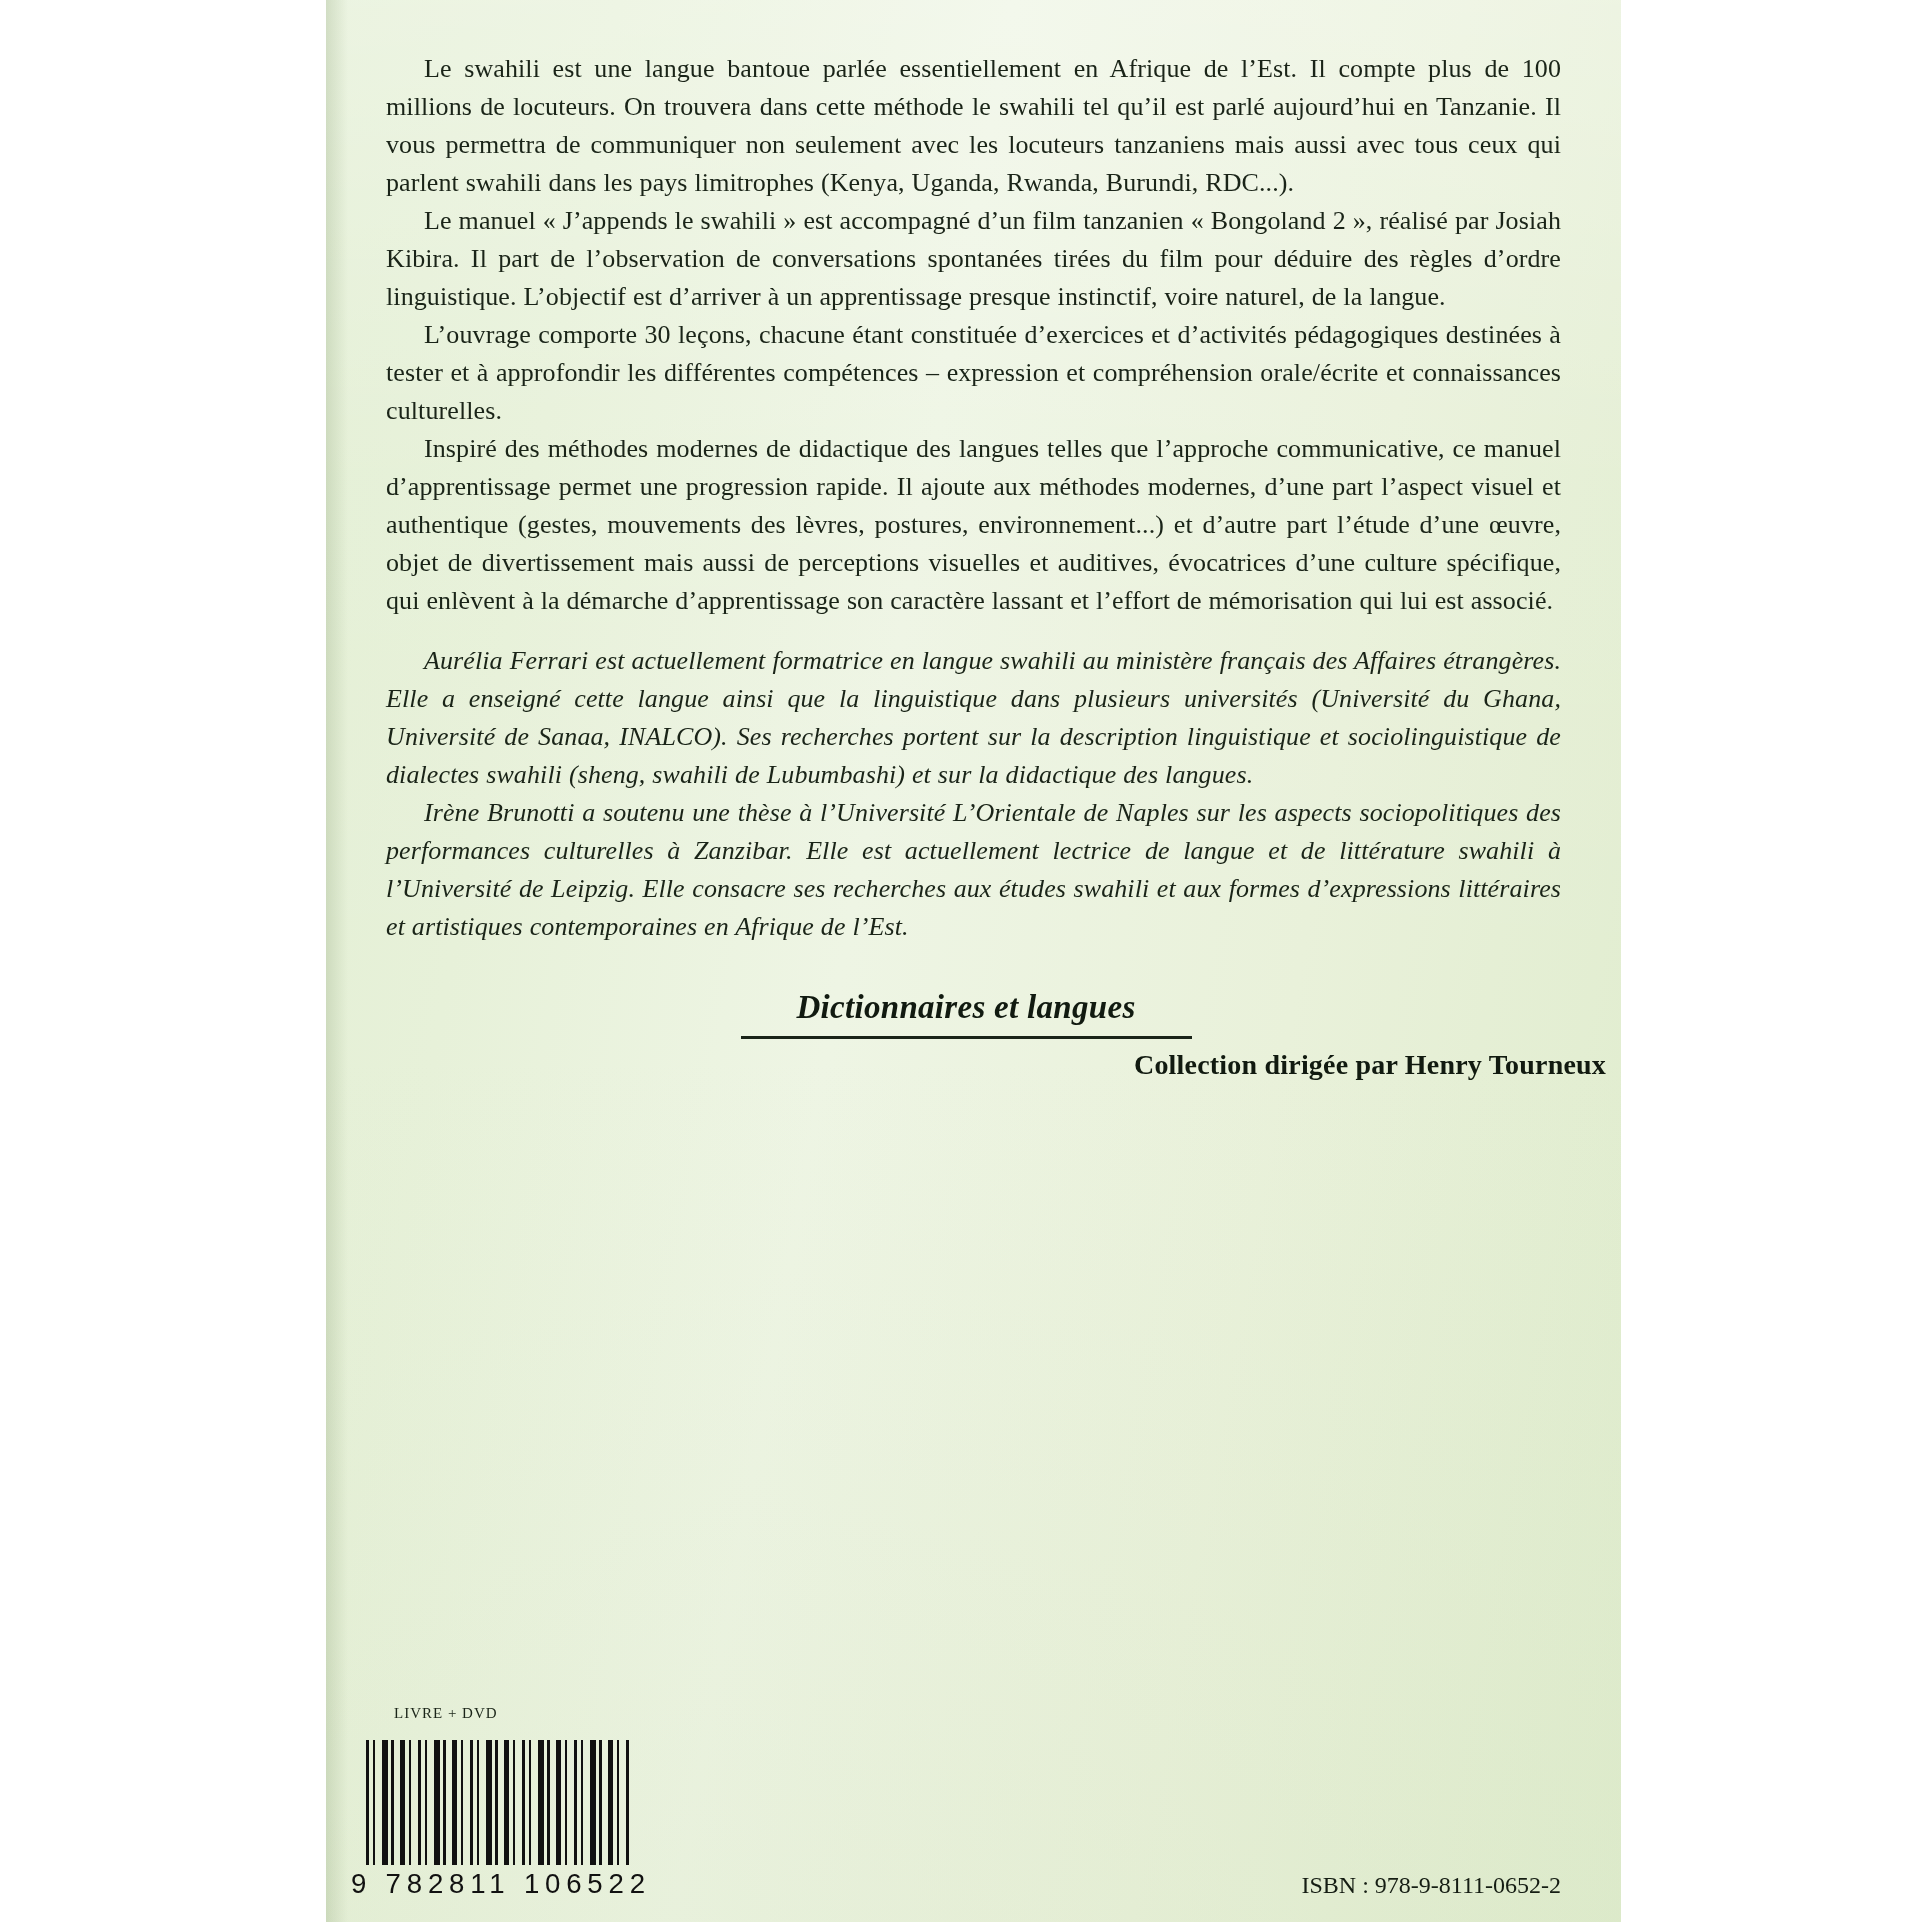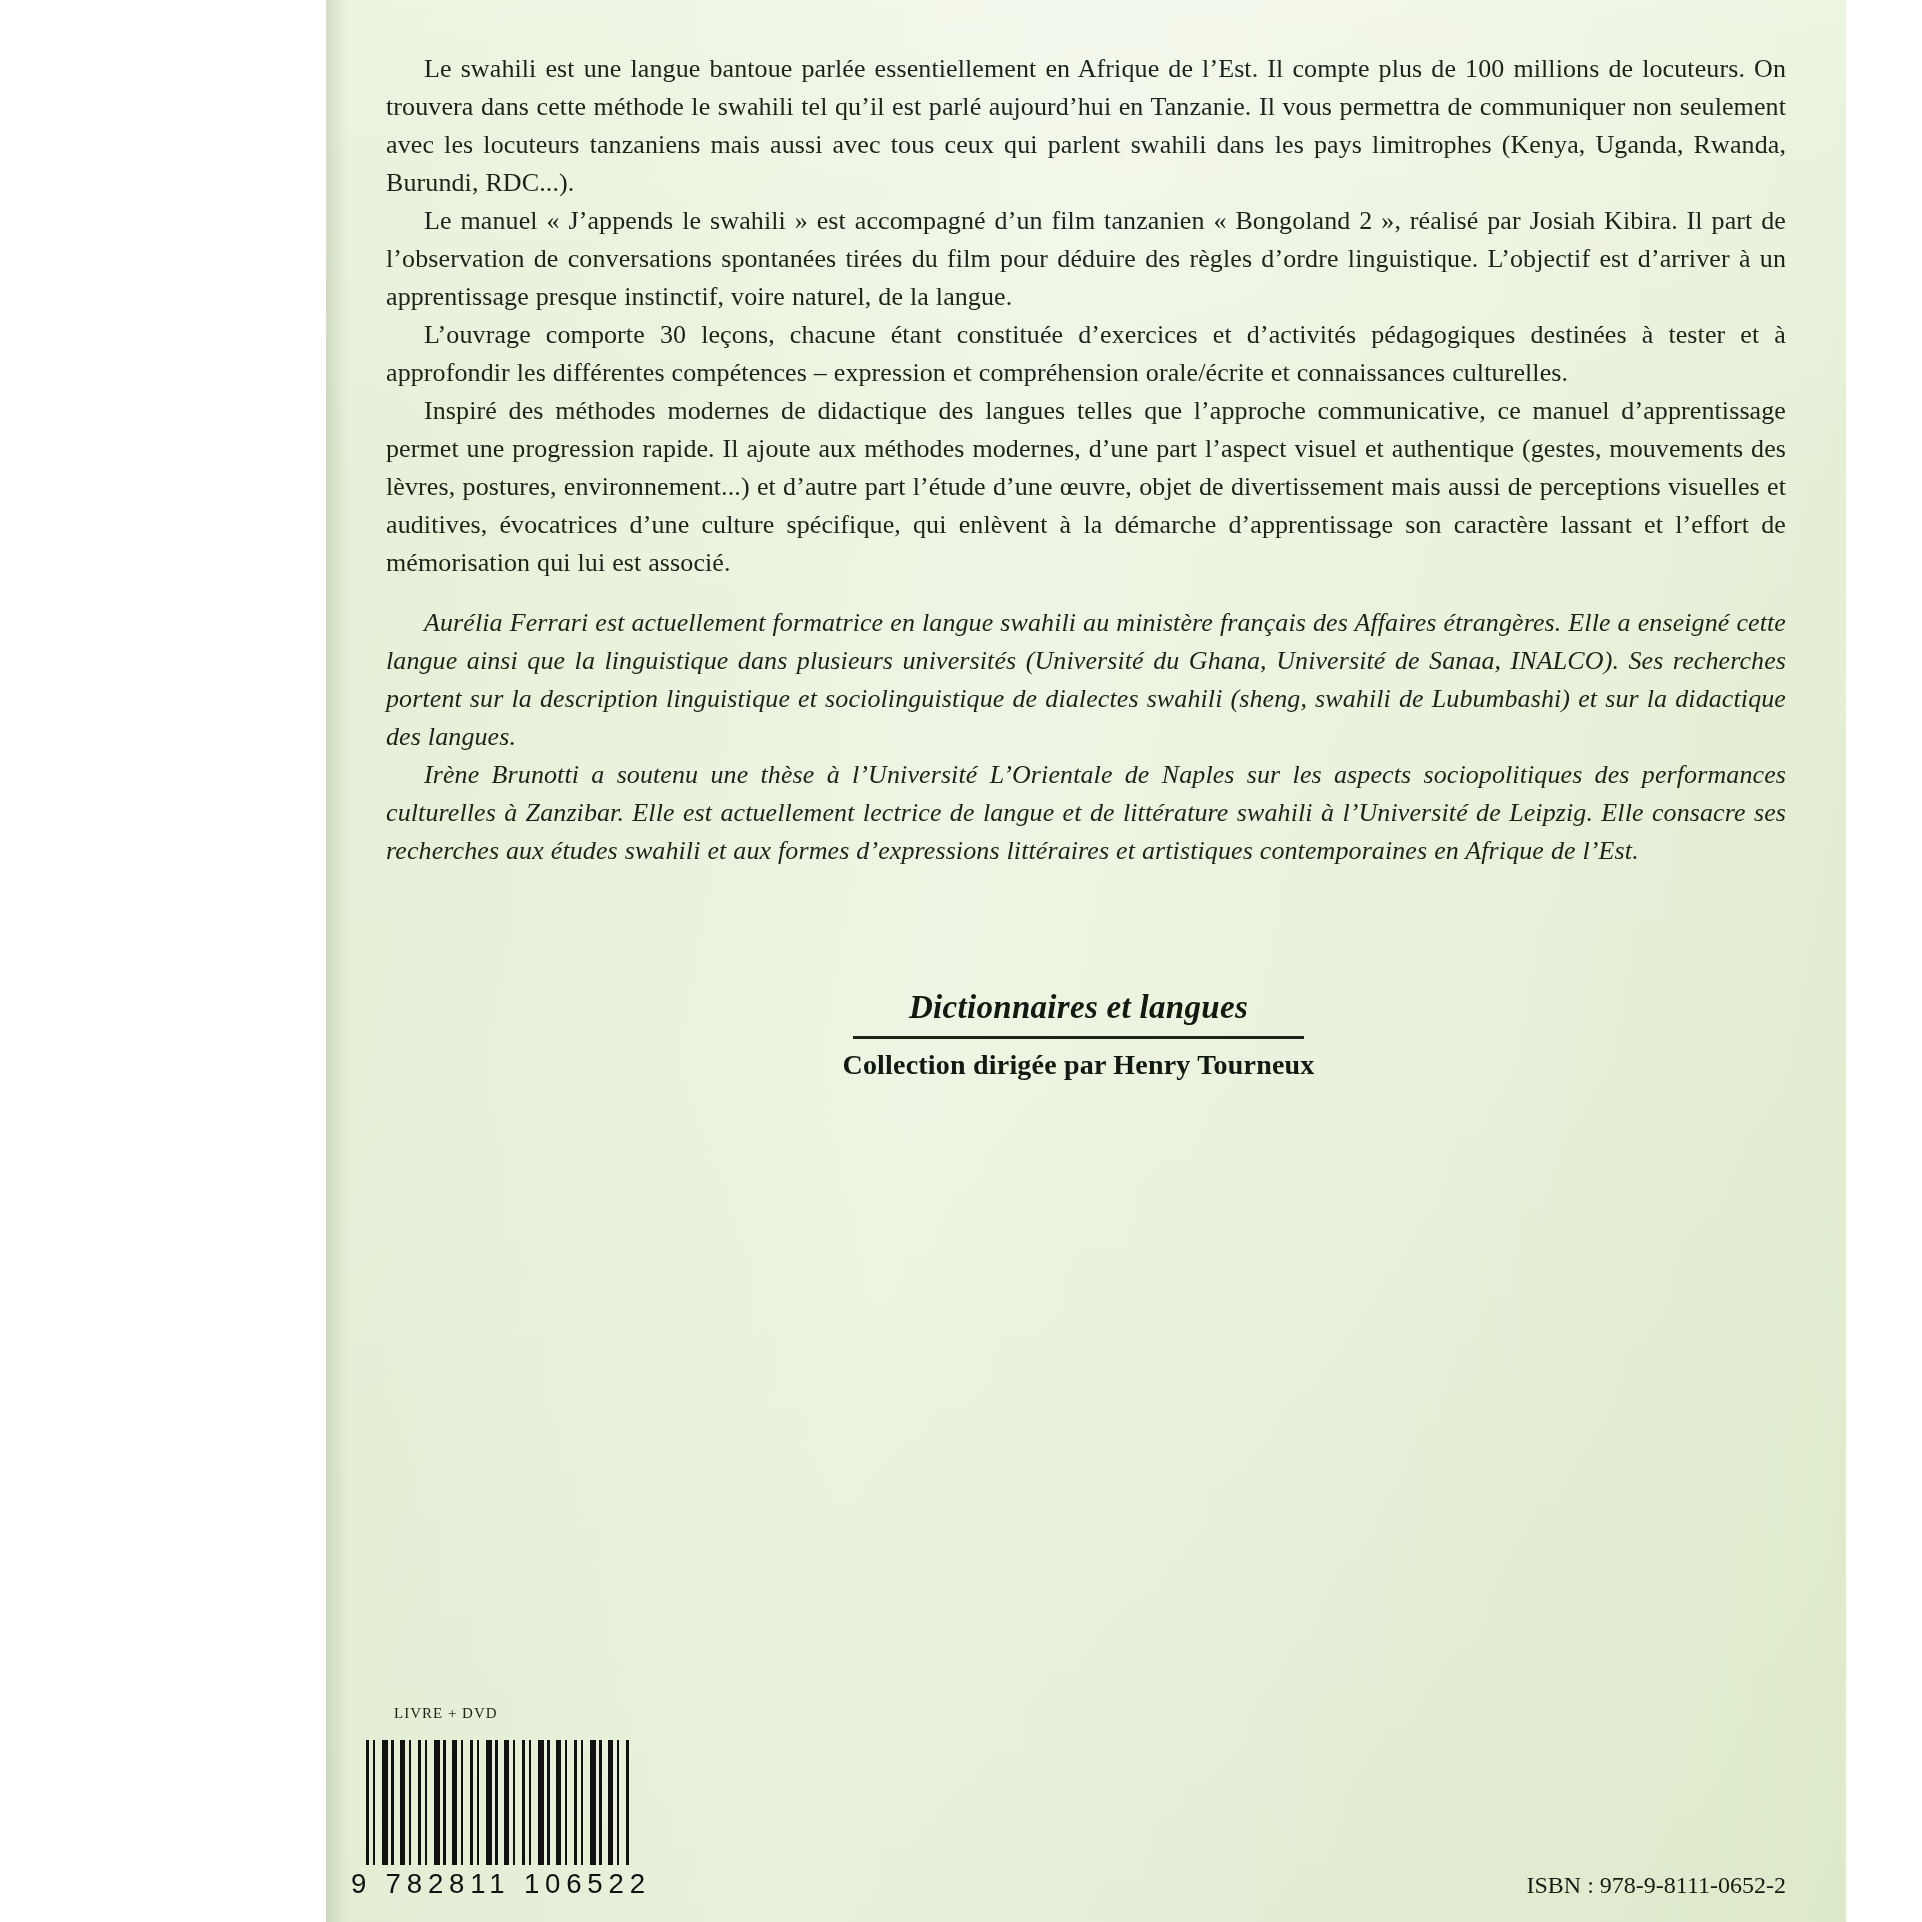--- a/index.html
+++ b/index.html
@@ -10,21 +10,21 @@
   body {
     width: 1923px;
     height: 1923px;
     overflow: hidden;
     font-family: "Liberation Serif", serif;
   }
   .page {
     position: absolute;
     left: 326px;
     top: 0px;
-    width: 1520px;
+    width: 1295px;
     height: 1923px;
     background: linear-gradient(100deg, #e3efd4 0%, #e7f1d9 18%, #eef5e4 42%, #e9f1da 70%, #dfeccd 100%);
     box-sizing: border-box;
     padding: 0;
     overflow: hidden;
   }
   
   .page::before {
     content: "";
     position: absolute;
@@ -83,20 +83,21 @@
     width: 451px;
     height: 2.5px;
     background: #1a2418;
     margin: 10px auto 10px auto;
   }
   .collection-sub {
     font-size: 28px;
     font-weight: bold;
     color: #111a10;
     letter-spacing: 0.2px;
+    text-align: right;
   }
 
   .footer {
     position: absolute;
     left: 0; right: 0;
     bottom: 0;
     height: 225px;
     z-index: 3;
   }
   .media-label {

